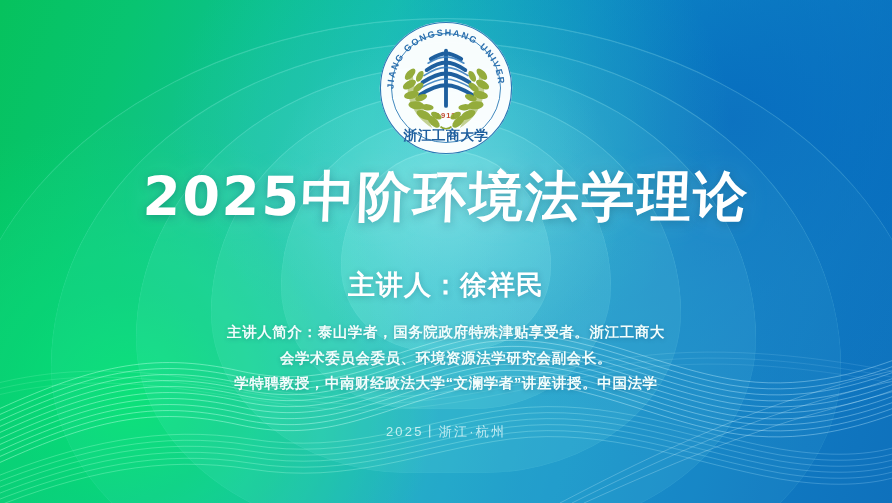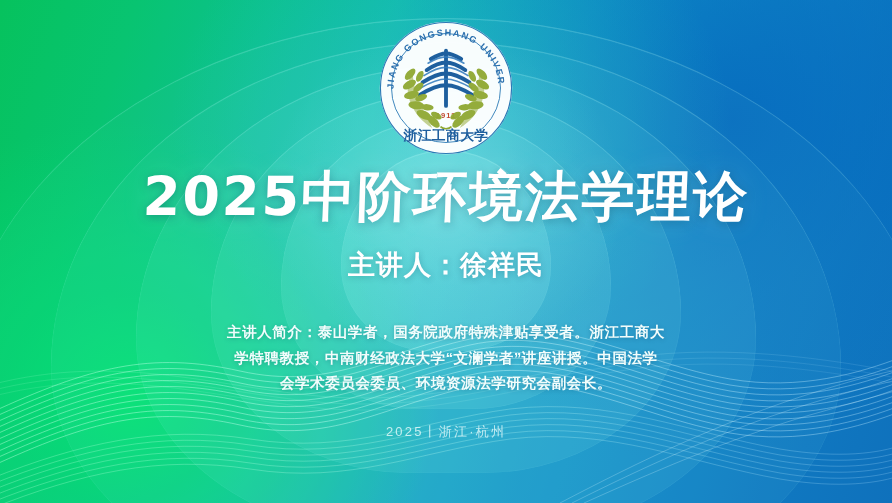--- a/index.html
+++ b/index.html
@@ -139,21 +139,21 @@
     text-shadow:
       0 2px 10px rgba(0, 60, 90, 0.35),
       0 0 28px rgba(190, 255, 255, 0.22);
     transform: skewX(-2deg);
     white-space: nowrap;
   }
 
   #speaker {
     position: absolute;
     left: 0; right: 0;
-    top: 248px;
+    top: 268px;
     font-size: 27px;
     line-height: 34px;
     font-weight: 700;
     color: #ffffff;
     letter-spacing: 1px;
     text-shadow: 0 1px 6px rgba(0, 60, 90, 0.30);
     white-space: nowrap;
   }
 
   #bio {
@@ -319,20 +319,20 @@
   </div>
 
   <div class="content">
 
     <div id="title">2025中阶环境法学理论</div>
 
     <div id="speaker">主讲人：徐祥民</div>
 
     <div id="bio">
       <div class="bio-line">主讲人简介：泰山学者，国务院政府特殊津贴享受者。浙江工商大</div>
+      <div class="bio-line">会学术委员会委员、环境资源法学研究会副会长。</div>
       <div class="bio-line">学特聘教授，中南财经政法大学“文澜学者”讲座讲授。中国法学</div>
-      <div class="bio-line">会学术委员会委员、环境资源法学研究会副会长。</div>
     </div>
 
     <div id="footer">2025丨浙江·杭州</div>
   </div>
 
 </div>
 
 </body></html>

